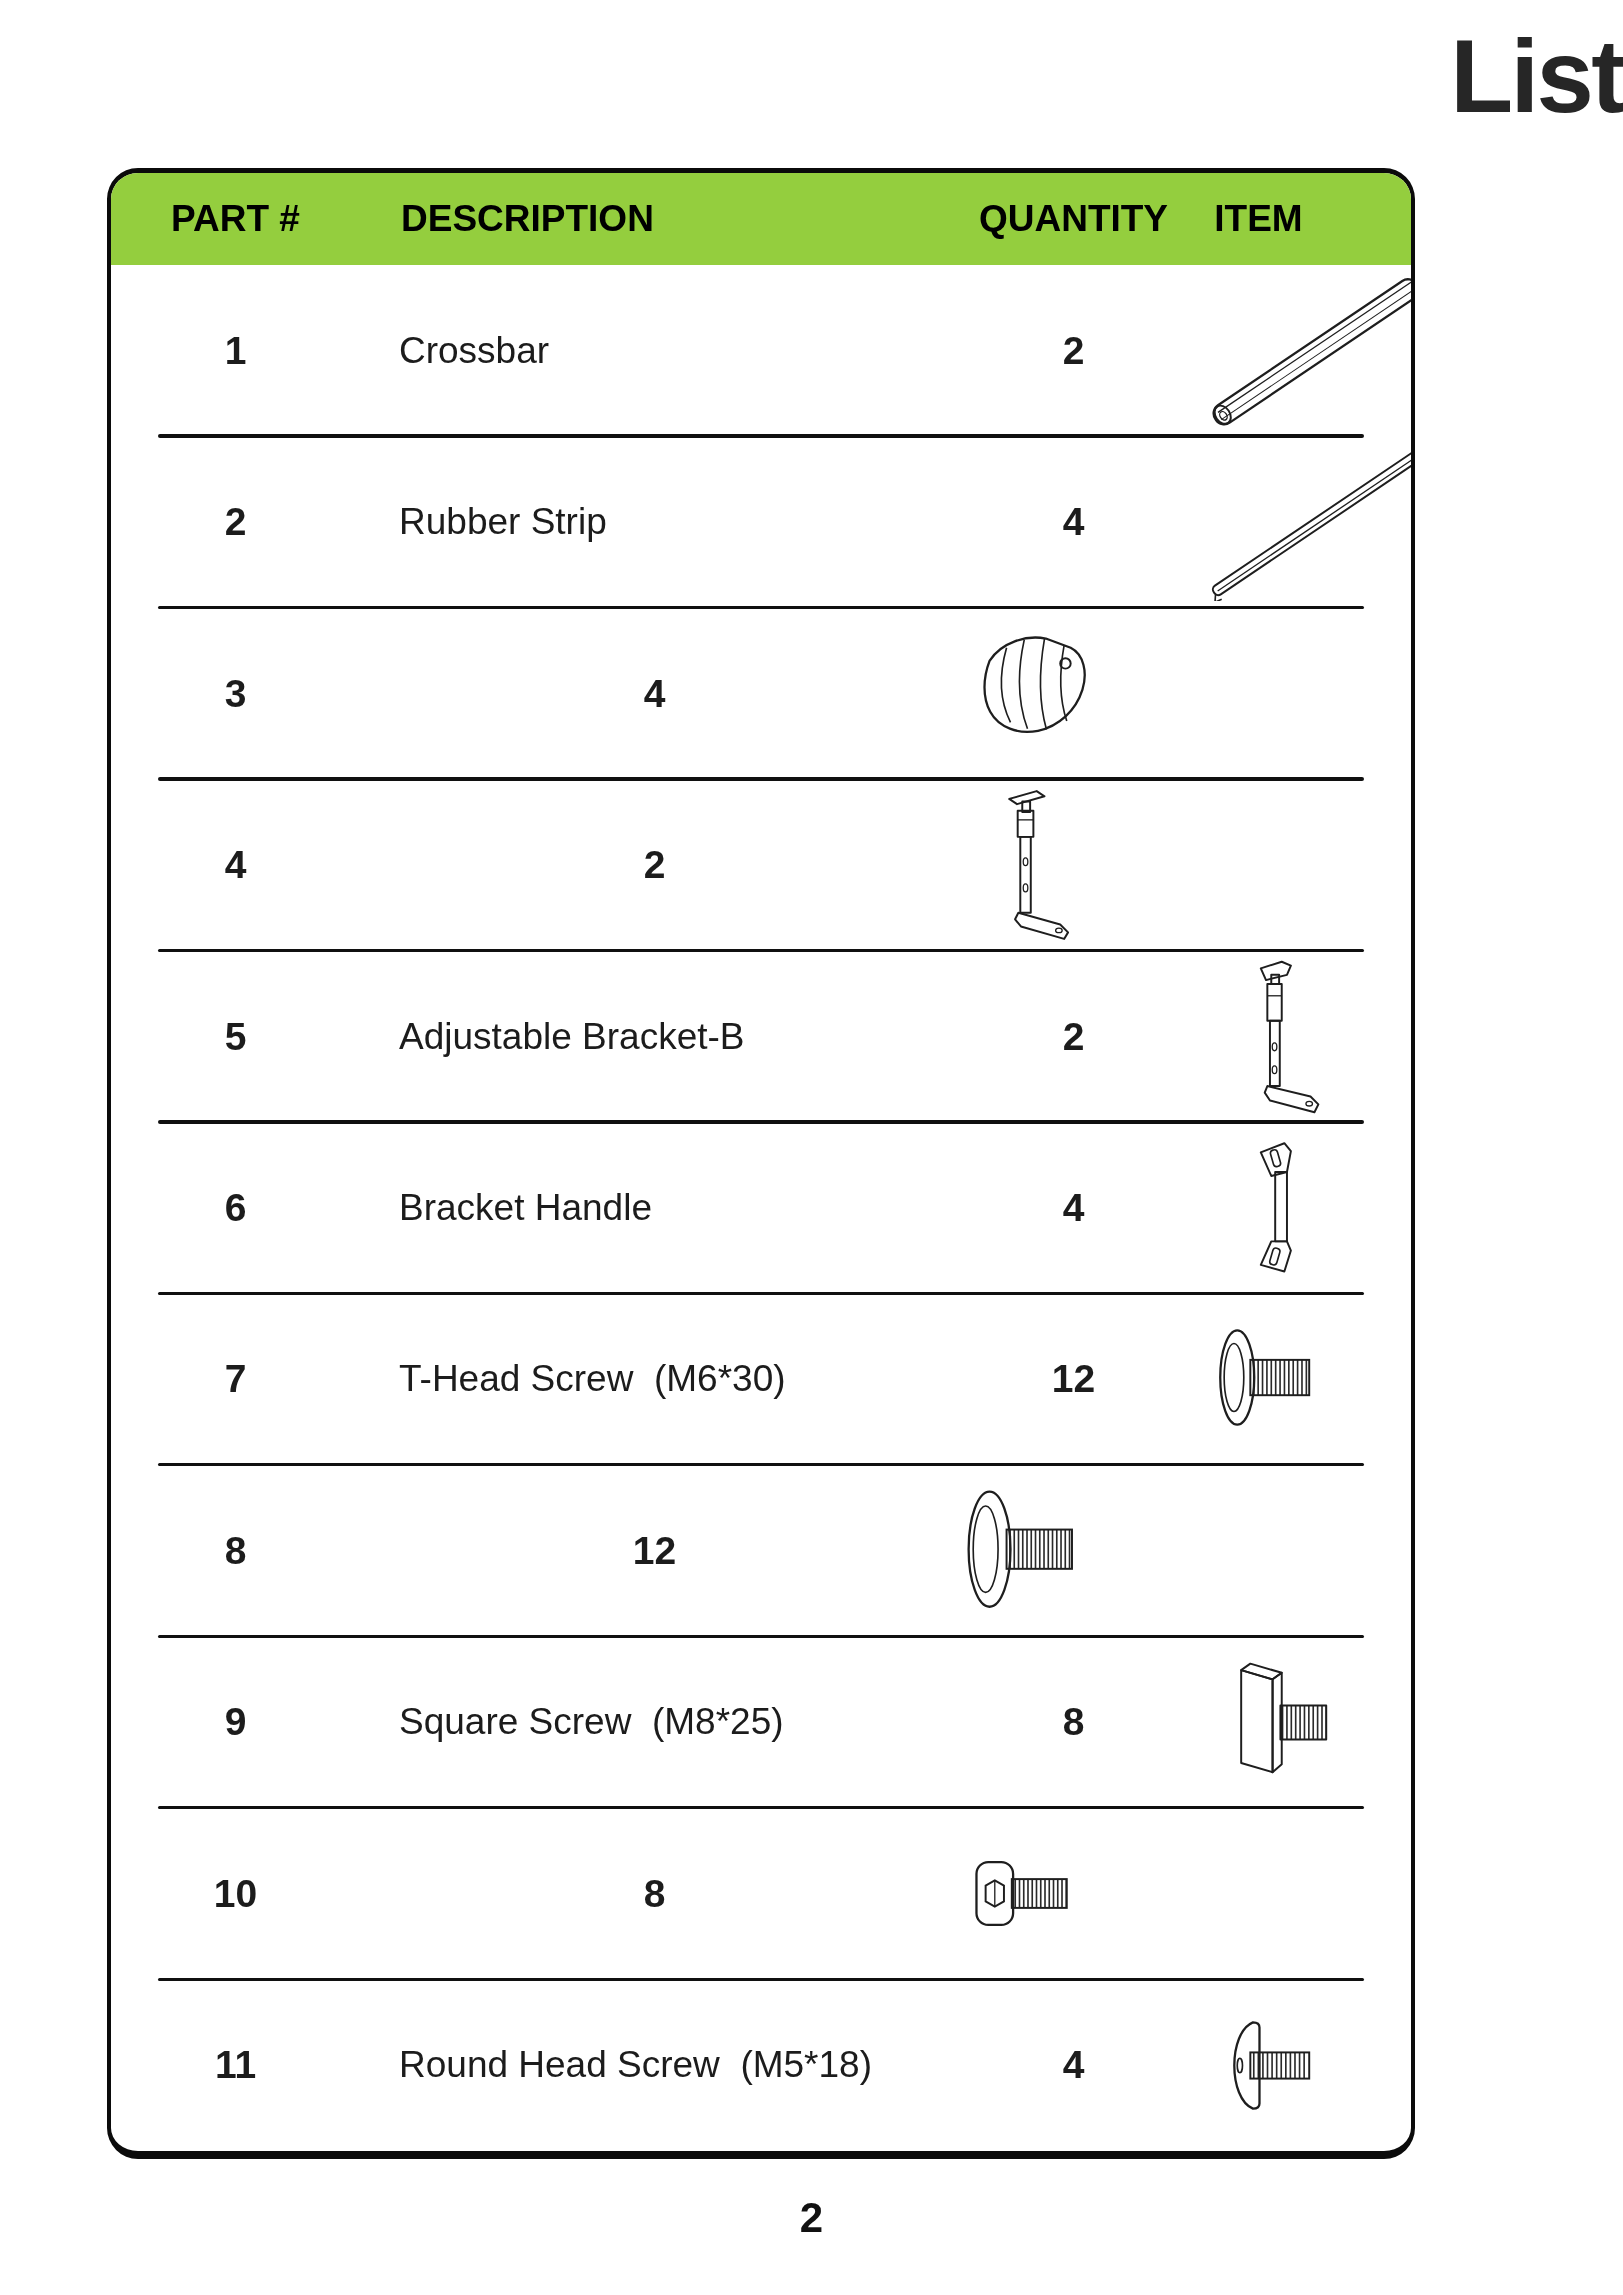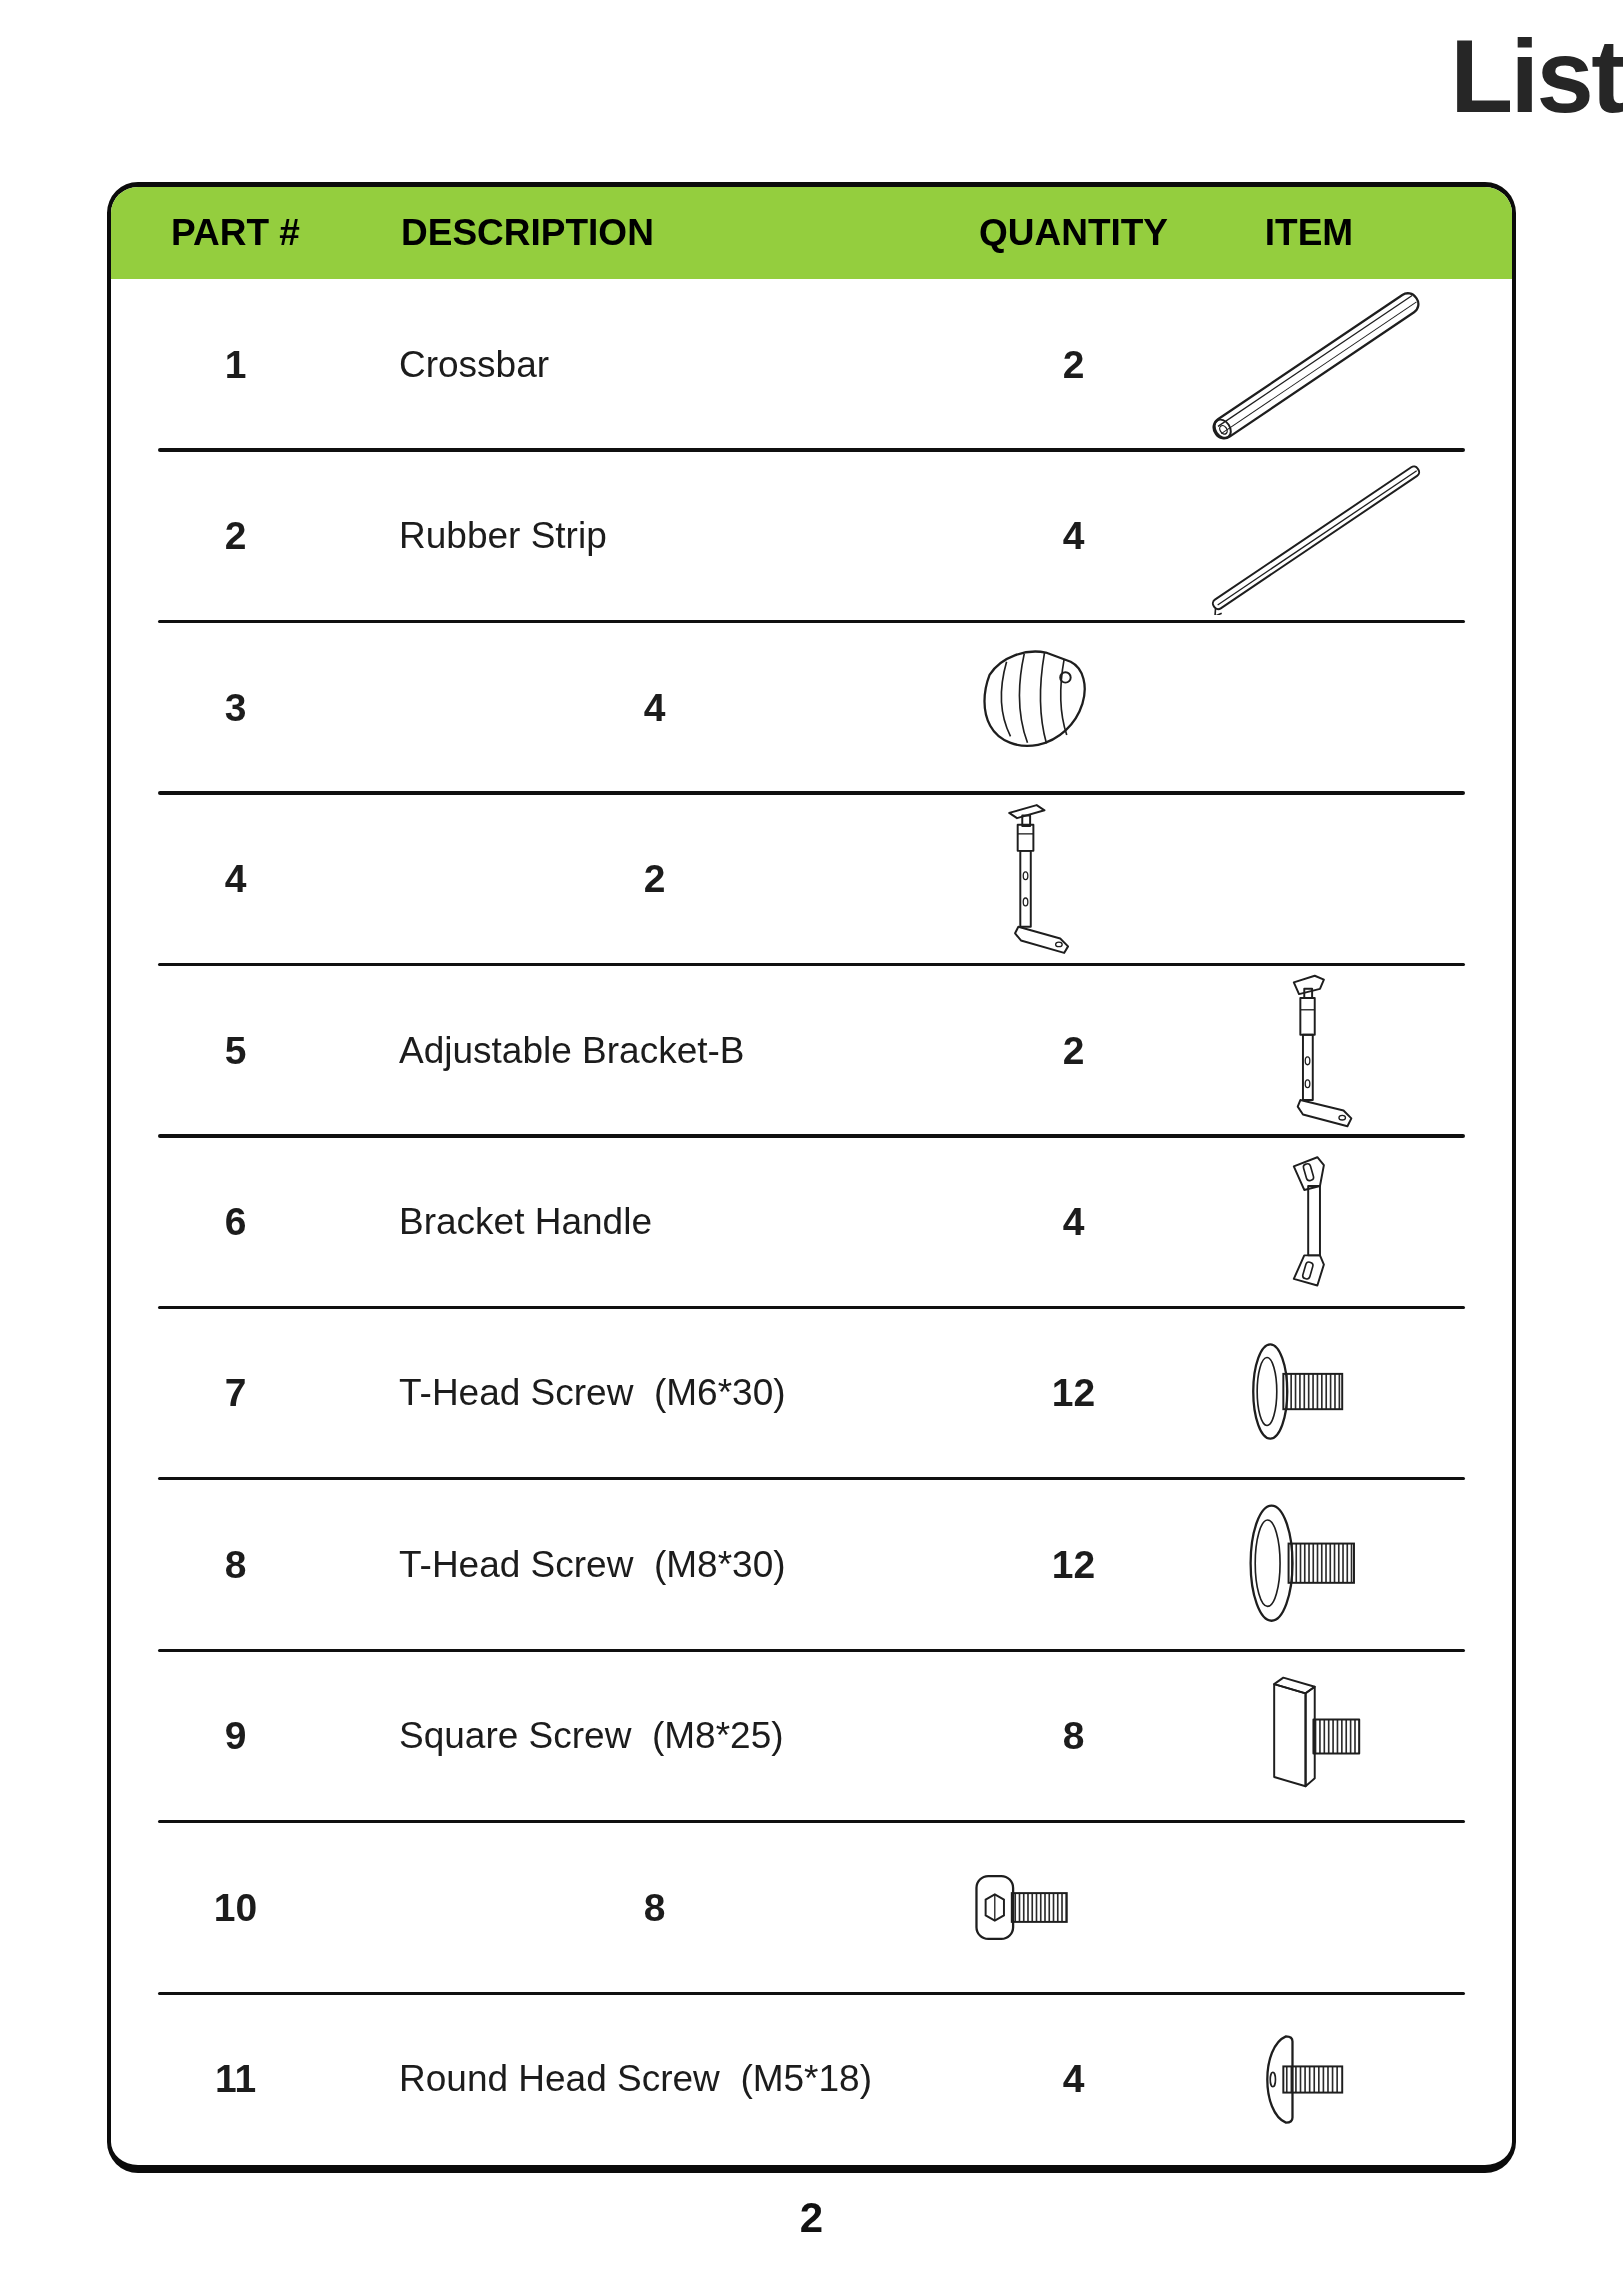--- a/index.html
+++ b/index.html
@@ -17,29 +17,28 @@
     margin:0;
     text-align:right;
     font-size:103px;
     font-weight:bold;
     letter-spacing:-2.6px;
     color:#262626;
   }
   .parts-table {
     position:absolute;
     left:107px; top:168px;
-    width:1409px; height:1991px;
+    width:1308px; height:1991px;
     box-sizing:border-box;
     border:4.6px solid #0b0b0b;
     border-top-width:5.9px;
     border-bottom-width:8.5px;
     border-radius:31px;
     background:#ffffff;
     overflow:hidden;
-    margin-top:14px;
   }
   .thead {
     position:absolute; left:0; right:0; top:0;
     height:92px;
     display:grid;
     grid-template-columns:249px 589px 249px 1fr;
     align-items:center;
   }
   .th {
     font-size:37px;
@@ -237,21 +236,20 @@
             <line x1="84" y1="117" x2="170" y2="117" stroke="#2a2a2a" stroke-width="54" stroke-dasharray="2.5 4.2"></line>
             <rect class="ln" x="80" y="90" width="90" height="54" stroke-width="3"></rect>
             <ellipse class="ln" cx="60" cy="117" rx="26" ry="72" fill="#fff" stroke-width="3.5"></ellipse>
             <ellipse class="ln" cx="55" cy="117" rx="15" ry="52" stroke-width="2.5"></ellipse>
           </svg>
         </div>
       </div>
 
       <div class="row">
         <div class="cell-part">8</div>
-        <div class="cell-desc">T-Head Screw  (M8*30)</div>
         <div class="cell-qty">12</div>
         <div class="cell-item">
           <svg width="157" height="157" viewBox="0 0 240 240">
             <rect x="88" y="86" width="100" height="64" fill="#fff"></rect>
             <line x1="92" y1="118" x2="188" y2="118" stroke="#2a2a2a" stroke-width="60" stroke-dasharray="2.5 4"></line>
             <rect class="ln" x="88" y="88" width="100" height="60" stroke-width="3"></rect>
             <ellipse class="ln" cx="62" cy="118" rx="32" ry="88" fill="#fff" stroke-width="3.5"></ellipse>
             <ellipse class="ln" cx="56" cy="118" rx="19" ry="66" stroke-width="2.5"></ellipse>
           </svg>
         </div>

